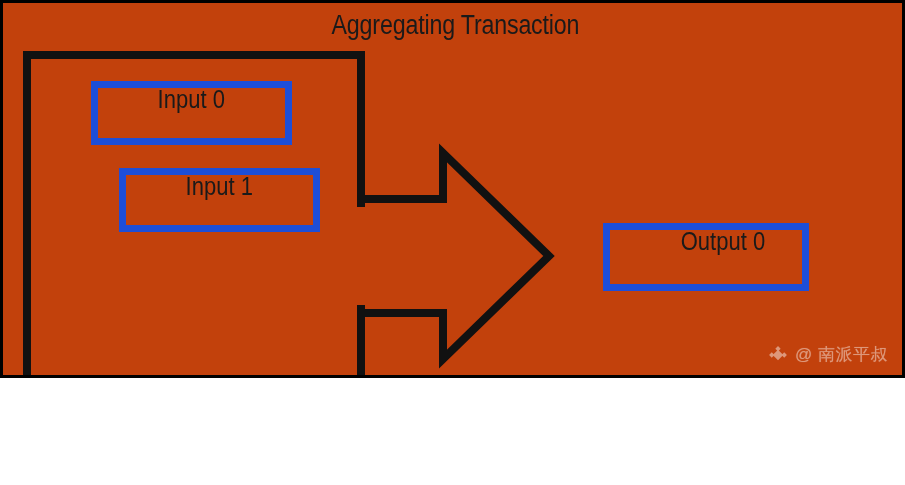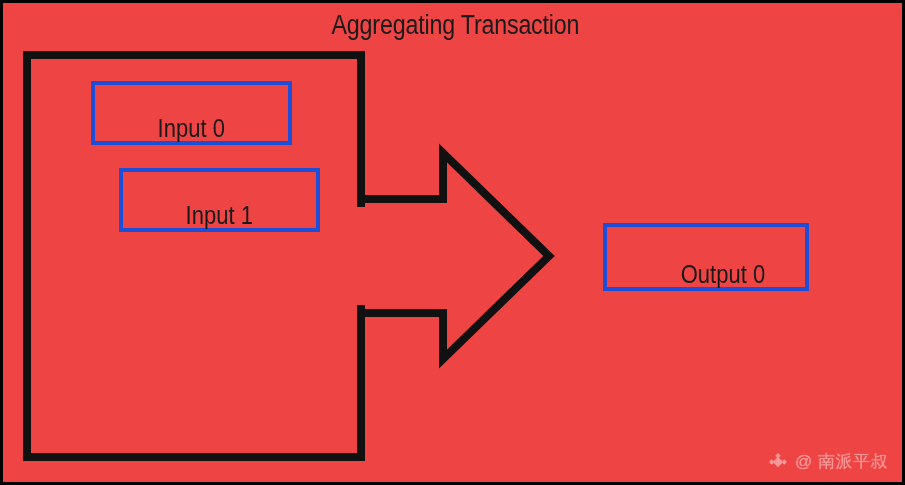--- a/index.html
+++ b/index.html
@@ -3,22 +3,22 @@
 <meta charset="utf-8">
 <style>
   html, body {
     margin: 0;
     padding: 0;
     background: #ffffff;
   }
   #canvas {
     position: relative;
     width: 905px;
-    height: 485px;
-    background: #ef4444;
+    height: 378px;
+    background: #c2410c;
     box-sizing: border-box;
     border: 3px solid #000000;
     overflow: hidden;
     font-family: "Liberation Sans", "DejaVu Sans", sans-serif;
   }
 
   
   #diagram-title {
     position: absolute;
     left: 0;
@@ -55,24 +55,24 @@
   #inner-bottom { left: 0;     top: 402px; width: 342px; height: 8px; }
   
   #inner-right-top    { left: 334px; top: 0;    width: 8px; height: 156px; }
   
   #inner-right-bottom { left: 334px; top: 254px; width: 8px; height: 156px; }
 
   
   .io-box {
     position: absolute;
     box-sizing: border-box;
-    border: 4px solid #1d4ed8;
+    border: 7px solid #1d4ed8;
     background: transparent;
     display: flex;
-    align-items: flex-end;
+    align-items: flex-start;
     justify-content: center;
   }
   .io-box .io-label {
     font-size: 25px;
     color: #1a1a1a;
     transform: scaleX(0.88);
     white-space: nowrap;
     line-height: 1;
     margin-top: -1px;
   }

